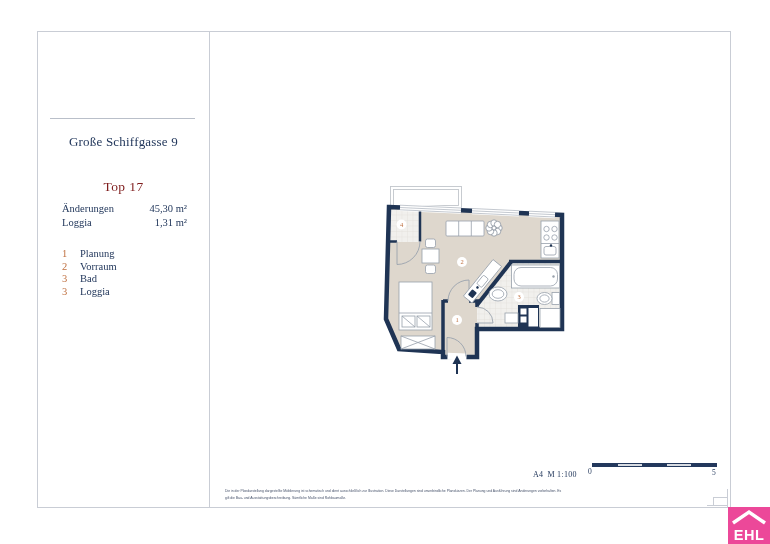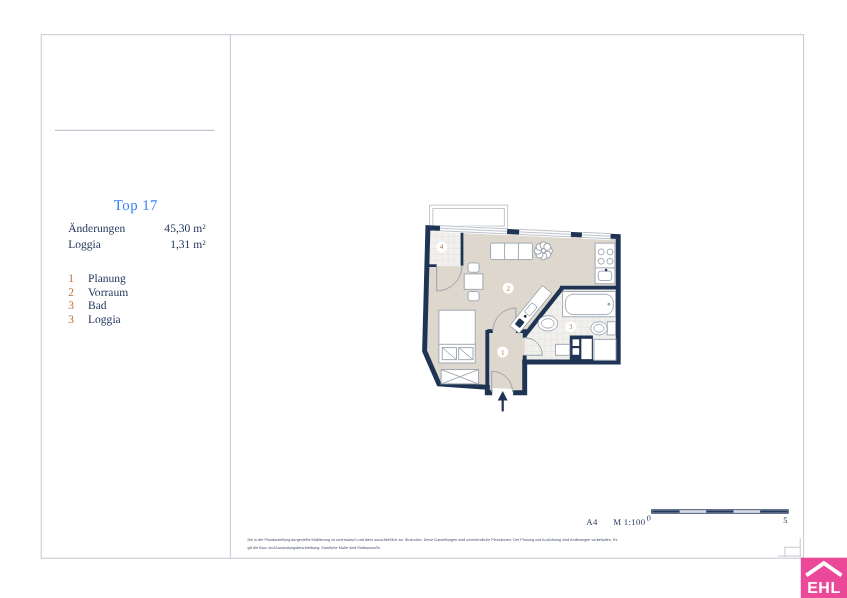--- a/index.html
+++ b/index.html
@@ -2,30 +2,30 @@
 <html><head>
 <meta charset="utf-8">
 <style>
   html,body{margin:0;padding:0}
   .page{position:relative;width:770px;height:544px;background:#ffffff;overflow:hidden;
         font-family:"Liberation Serif",serif;color:#23385c}
   .frame{position:absolute;left:37px;top:31px;width:694px;height:477px;border:1px solid #c9cdd5;box-sizing:border-box}
   .divider{position:absolute;left:209px;top:31px;width:1px;height:477px;background:#c9cdd5}
   .sidebar-rule{position:absolute;left:50px;top:118px;width:145px;height:1px;background:#b9bfc9}
   .address{position:absolute;left:38px;top:133px;width:171px;text-align:center;font-size:13px;line-height:17.5px;letter-spacing:.2px}
-  .unit{position:absolute;left:38px;top:179px;width:171px;text-align:center;font-size:13.5px;color:#3b82f6;letter-spacing:.4px}
+  .unit{position:absolute;left:38px;top:179px;width:171px;text-align:center;font-size:13.5px;color:#7f1d1d;letter-spacing:.4px}
   .areas{position:absolute;left:62px;top:202px;width:125px;font-size:10.5px;line-height:13.5px}
   .arow{display:flex;justify-content:space-between}
   .legend{position:absolute;left:62px;top:248px;font-size:10.5px;line-height:12.7px}
   .lrow{display:flex}
   .lnum{color:#bf6f3f;width:18px}
   .disclaimer{position:absolute;left:225px;top:488px;font-family:"Liberation Sans",sans-serif;
               font-size:3.4px;line-height:6.8px;color:#47536b;white-space:nowrap}
   .format{position:absolute;left:533px;top:470px;font-size:8px;letter-spacing:.3px}
-  .format span{margin-right:14px}
+  .format span{margin-right:4px}
   .scalebar{position:absolute;left:592px;top:463px;width:125px;height:4px;border:.5px solid #23385c;display:flex;box-sizing:border-box}
   .seg{flex:1}
   .segA{background:#23385c}
   .segB{background:#d8dce2}
   .s0{position:absolute;left:588px;top:467px;font-size:7.5px}
   .s5{position:absolute;left:712px;top:468px;font-size:7.5px}
   .logo-line{position:absolute;background:#c9cdd5}
   .logo{position:absolute;left:728px;top:507px;width:42px;height:37px;background:#ec4899}
   .logo-text{position:absolute;left:0;bottom:1px;width:100%;text-align:center;
              font-family:"Liberation Sans",sans-serif;font-weight:bold;font-size:14.5px;color:#ffffff;letter-spacing:.5px}
@@ -41,20 +41,21 @@
 </head>
 <body>
 
 <div class="page">
 
   <div class="frame"></div>
   <div class="divider"></div>
 
   <div class="sidebar-rule"></div>
   <div class="address">
+    <div>Große Schiffgasse 9</div>
   </div>
   <div class="unit">Top 17</div>
 
   <div class="areas">
     <div class="arow">
       <span>Änderungen</span>
       <span>45,30 m²</span>
     </div>
     <div class="arow">
       <span>Loggia</span>

